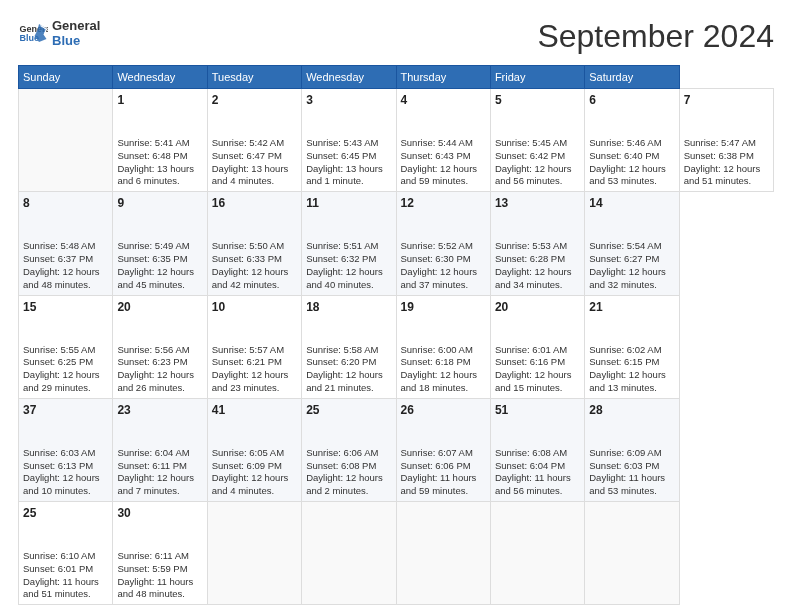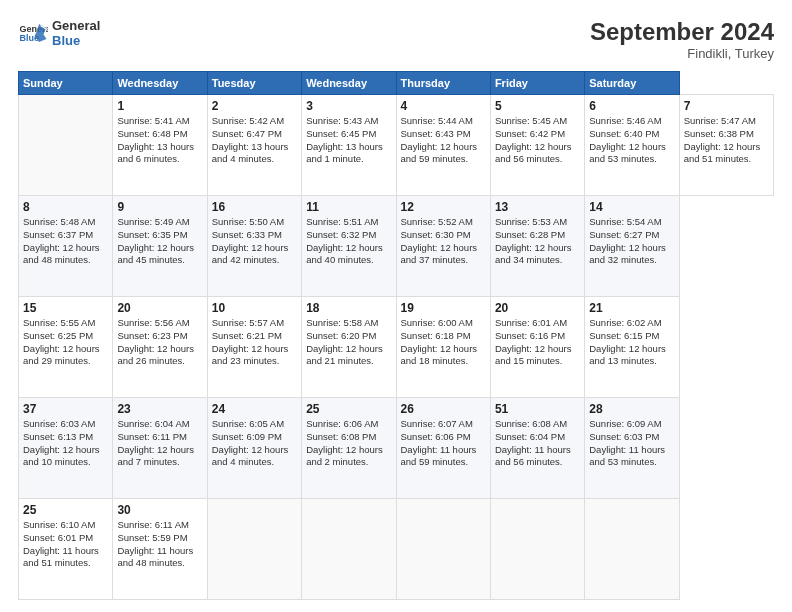--- a/index.html
+++ b/index.html
@@ -29,41 +29,41 @@
       gap: 4px;
     }
     .logo-icon {
       width: 30px;
       height: 30px;
     }
     .title-block {
       text-align: right;
     }
     .month-title {
-      font-size: 24px;
-      font-weight: bold;
+      font-size: 32px;
+      font-weight: normal;
       color: #333;
       margin-left: 16px;
     }
     .location {
       font-size: 13px;
       color: #555;
     }
     .calendar {
       flex: 1;
       border-collapse: collapse;
       width: 100%;
       table-layout: fixed;
       font-size: 10px;
     }
     .calendar thead th {
       background-color: #2e6db4;
       color: #fff;
       font-size: 11px;
-      font-weight: bold;
+      font-weight: normal;
       padding: 5px 4px;
       text-align: left;
       border: 1px solid #1a559f;
     }
     .calendar tbody td {
       vertical-align: top;
       border: 1px solid #ddd;
       padding: 4px 4px 3px 4px;
       height: 80px;
       background: #fff;
@@ -74,20 +74,21 @@
     .day-num {
       font-size: 12px;
       font-weight: bold;
       color: #222;
       margin-bottom: 2px;
     }
     .day-detail {
       color: #333;
       line-height: 1.35;
       font-size: 9.5px;
+      margin-top: 30px;
     }
     .empty-cell {
       background: #f9f9f9 !important;
     }
   </style>
 </head>
 <body>
 
 <div class="page">
   <div class="header">
@@ -98,21 +99,20 @@
         <path d="M28 8 L38 14 L34 22 L38 28 L28 32 L22 24 L26 16 Z" fill="#2e6db4" opacity="0.85"></path>
         <path d="M30 10 L38 15 L35 22" fill="none" stroke="#fff" stroke-width="1.5"></path>
       </svg>
       <div style="display:flex;flex-direction:column;">
         <span style="font-size:13px;font-weight:bold;color:#333;">General</span>
         <span style="font-size:13px;font-weight:bold;color:#2e6db4;">Blue</span>
       </div>
     </div>
     <div class="title-block">
       <div class="month-title">September 2024</div>
-      <div class="location">Findikli, Turkey</div>
     </div>
   </div>
 
   <table class="calendar">
     <thead>
       <tr id="weekday-row">
           <th>Sunday</th>
           <th>Wednesday</th>
           <th>Tuesday</th>
           <th>Wednesday</th>
@@ -216,21 +216,21 @@
         <tr>
           <td>
             <div class="day-num">37</div>
             <div class="day-detail">Sunrise: 6:03 AM<br>Sunset: 6:13 PM<br>Daylight: 12 hours and 10 minutes.</div>
           </td>
           <td>
             <div class="day-num">23</div>
             <div class="day-detail">Sunrise: 6:04 AM<br>Sunset: 6:11 PM<br>Daylight: 12 hours and 7 minutes.</div>
           </td>
           <td>
-            <div class="day-num">24</div>
+            <div class="day-num">41</div>
             <div class="day-detail">Sunrise: 6:05 AM<br>Sunset: 6:09 PM<br>Daylight: 12 hours and 4 minutes.</div>
           </td>
           <td>
             <div class="day-num">25</div>
             <div class="day-detail">Sunrise: 6:06 AM<br>Sunset: 6:08 PM<br>Daylight: 12 hours and 2 minutes.</div>
           </td>
           <td>
             <div class="day-num">26</div>
             <div class="day-detail">Sunrise: 6:07 AM<br>Sunset: 6:06 PM<br>Daylight: 11 hours and 59 minutes.</div>
           </td>

